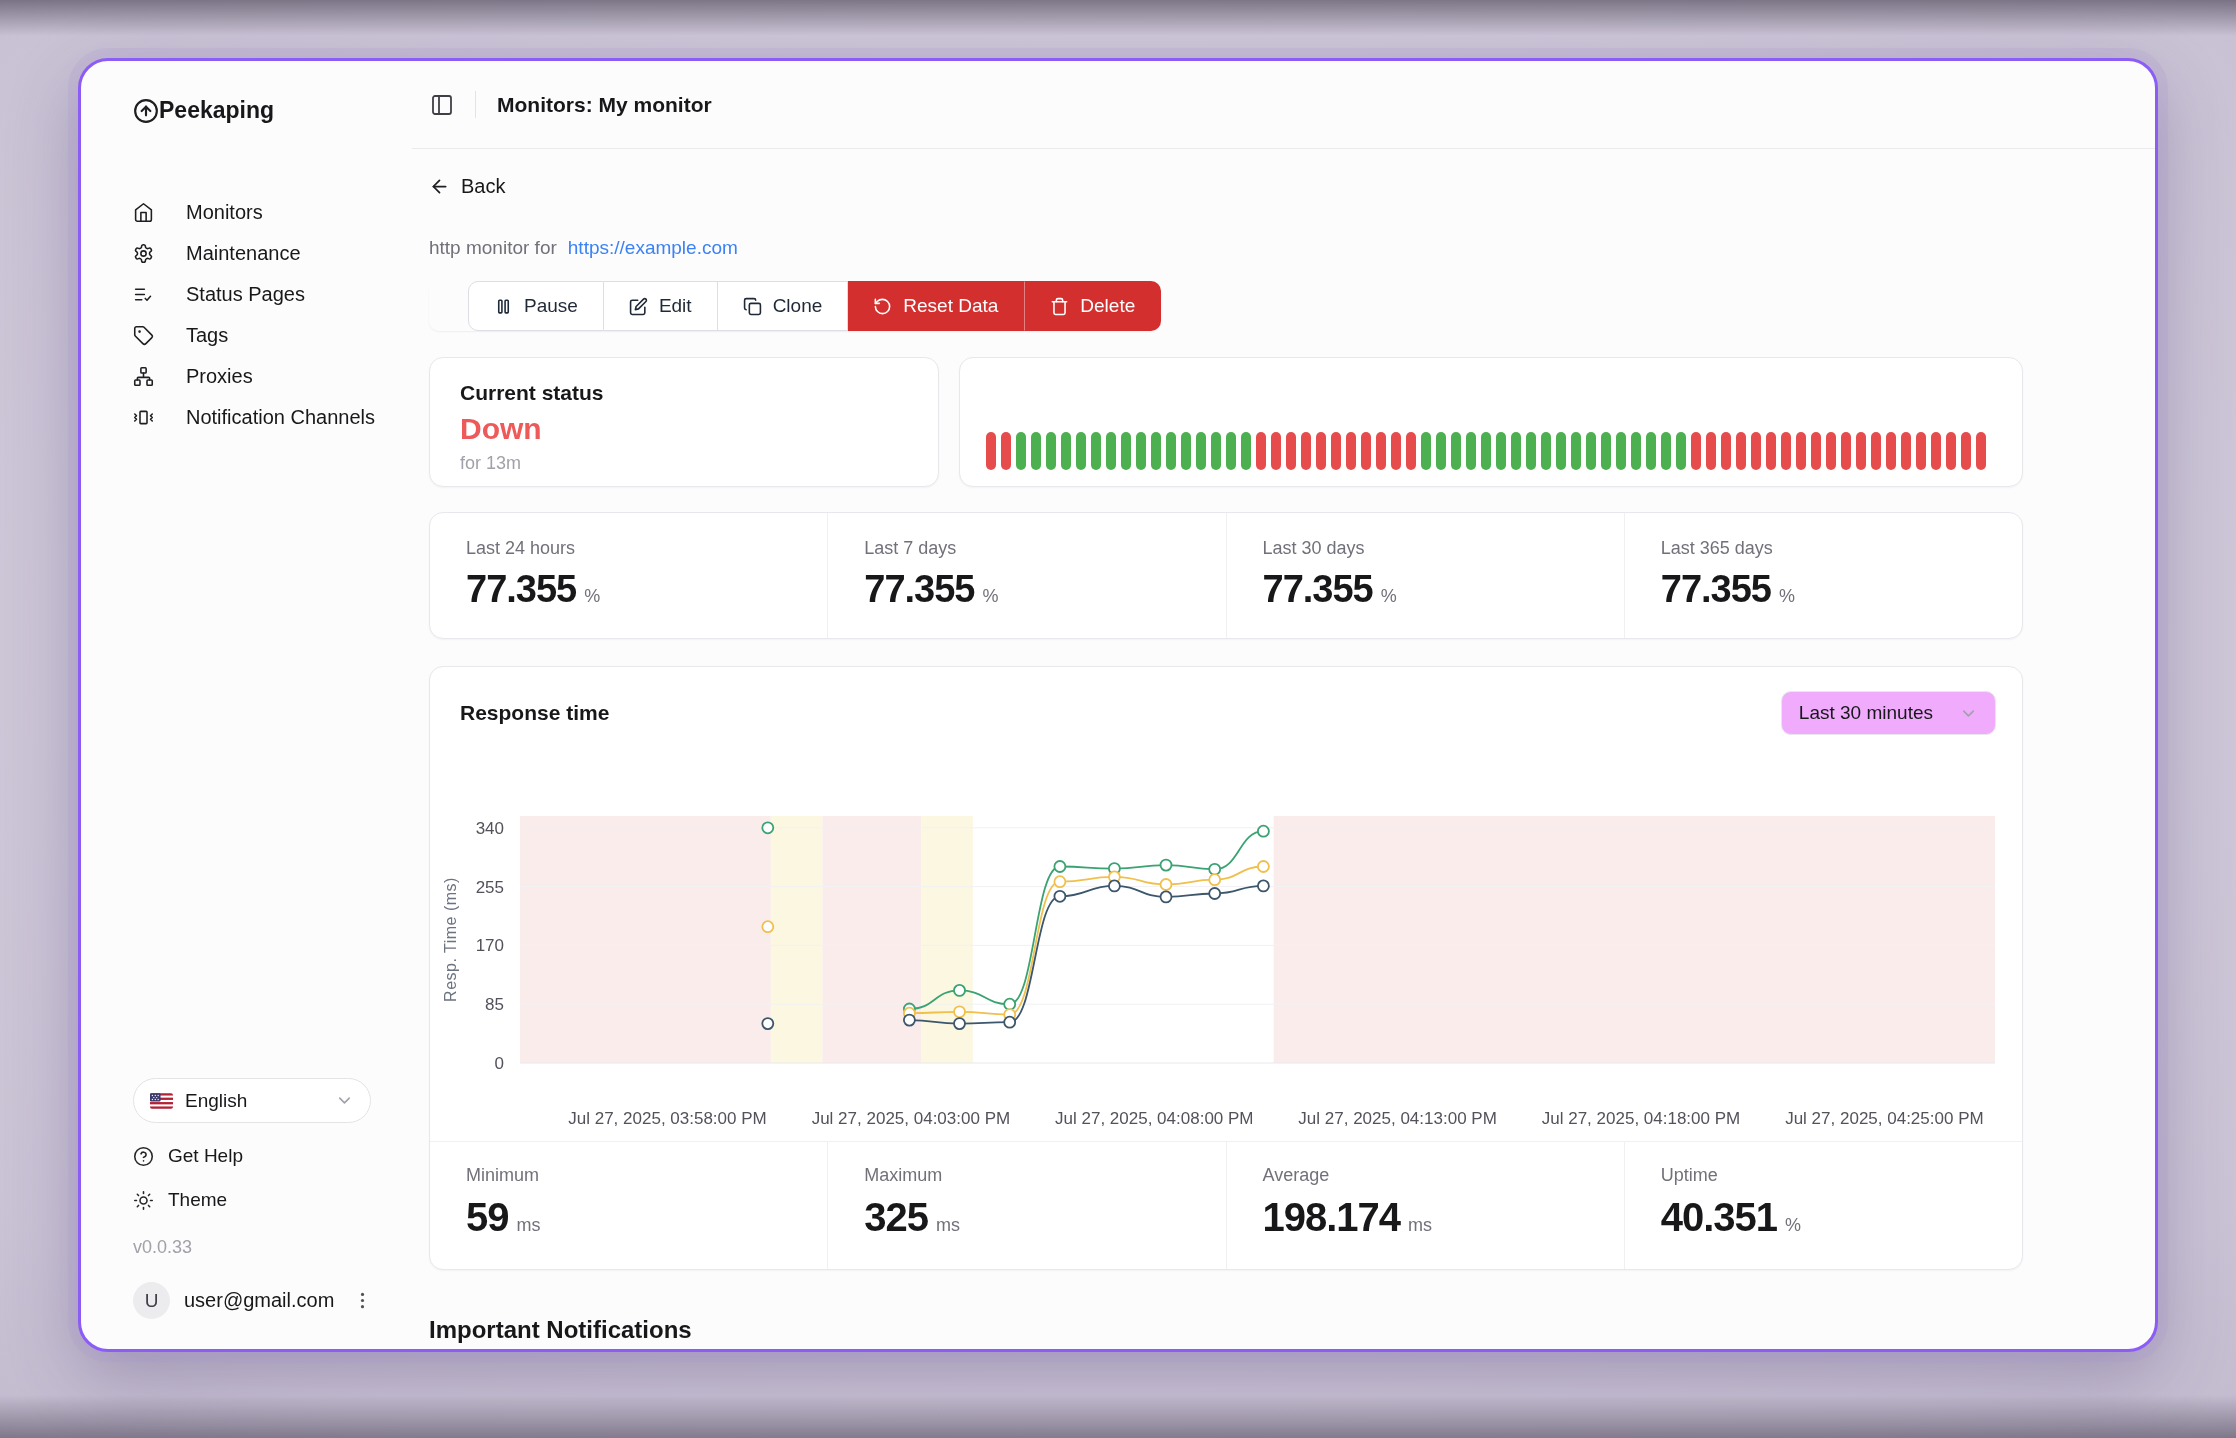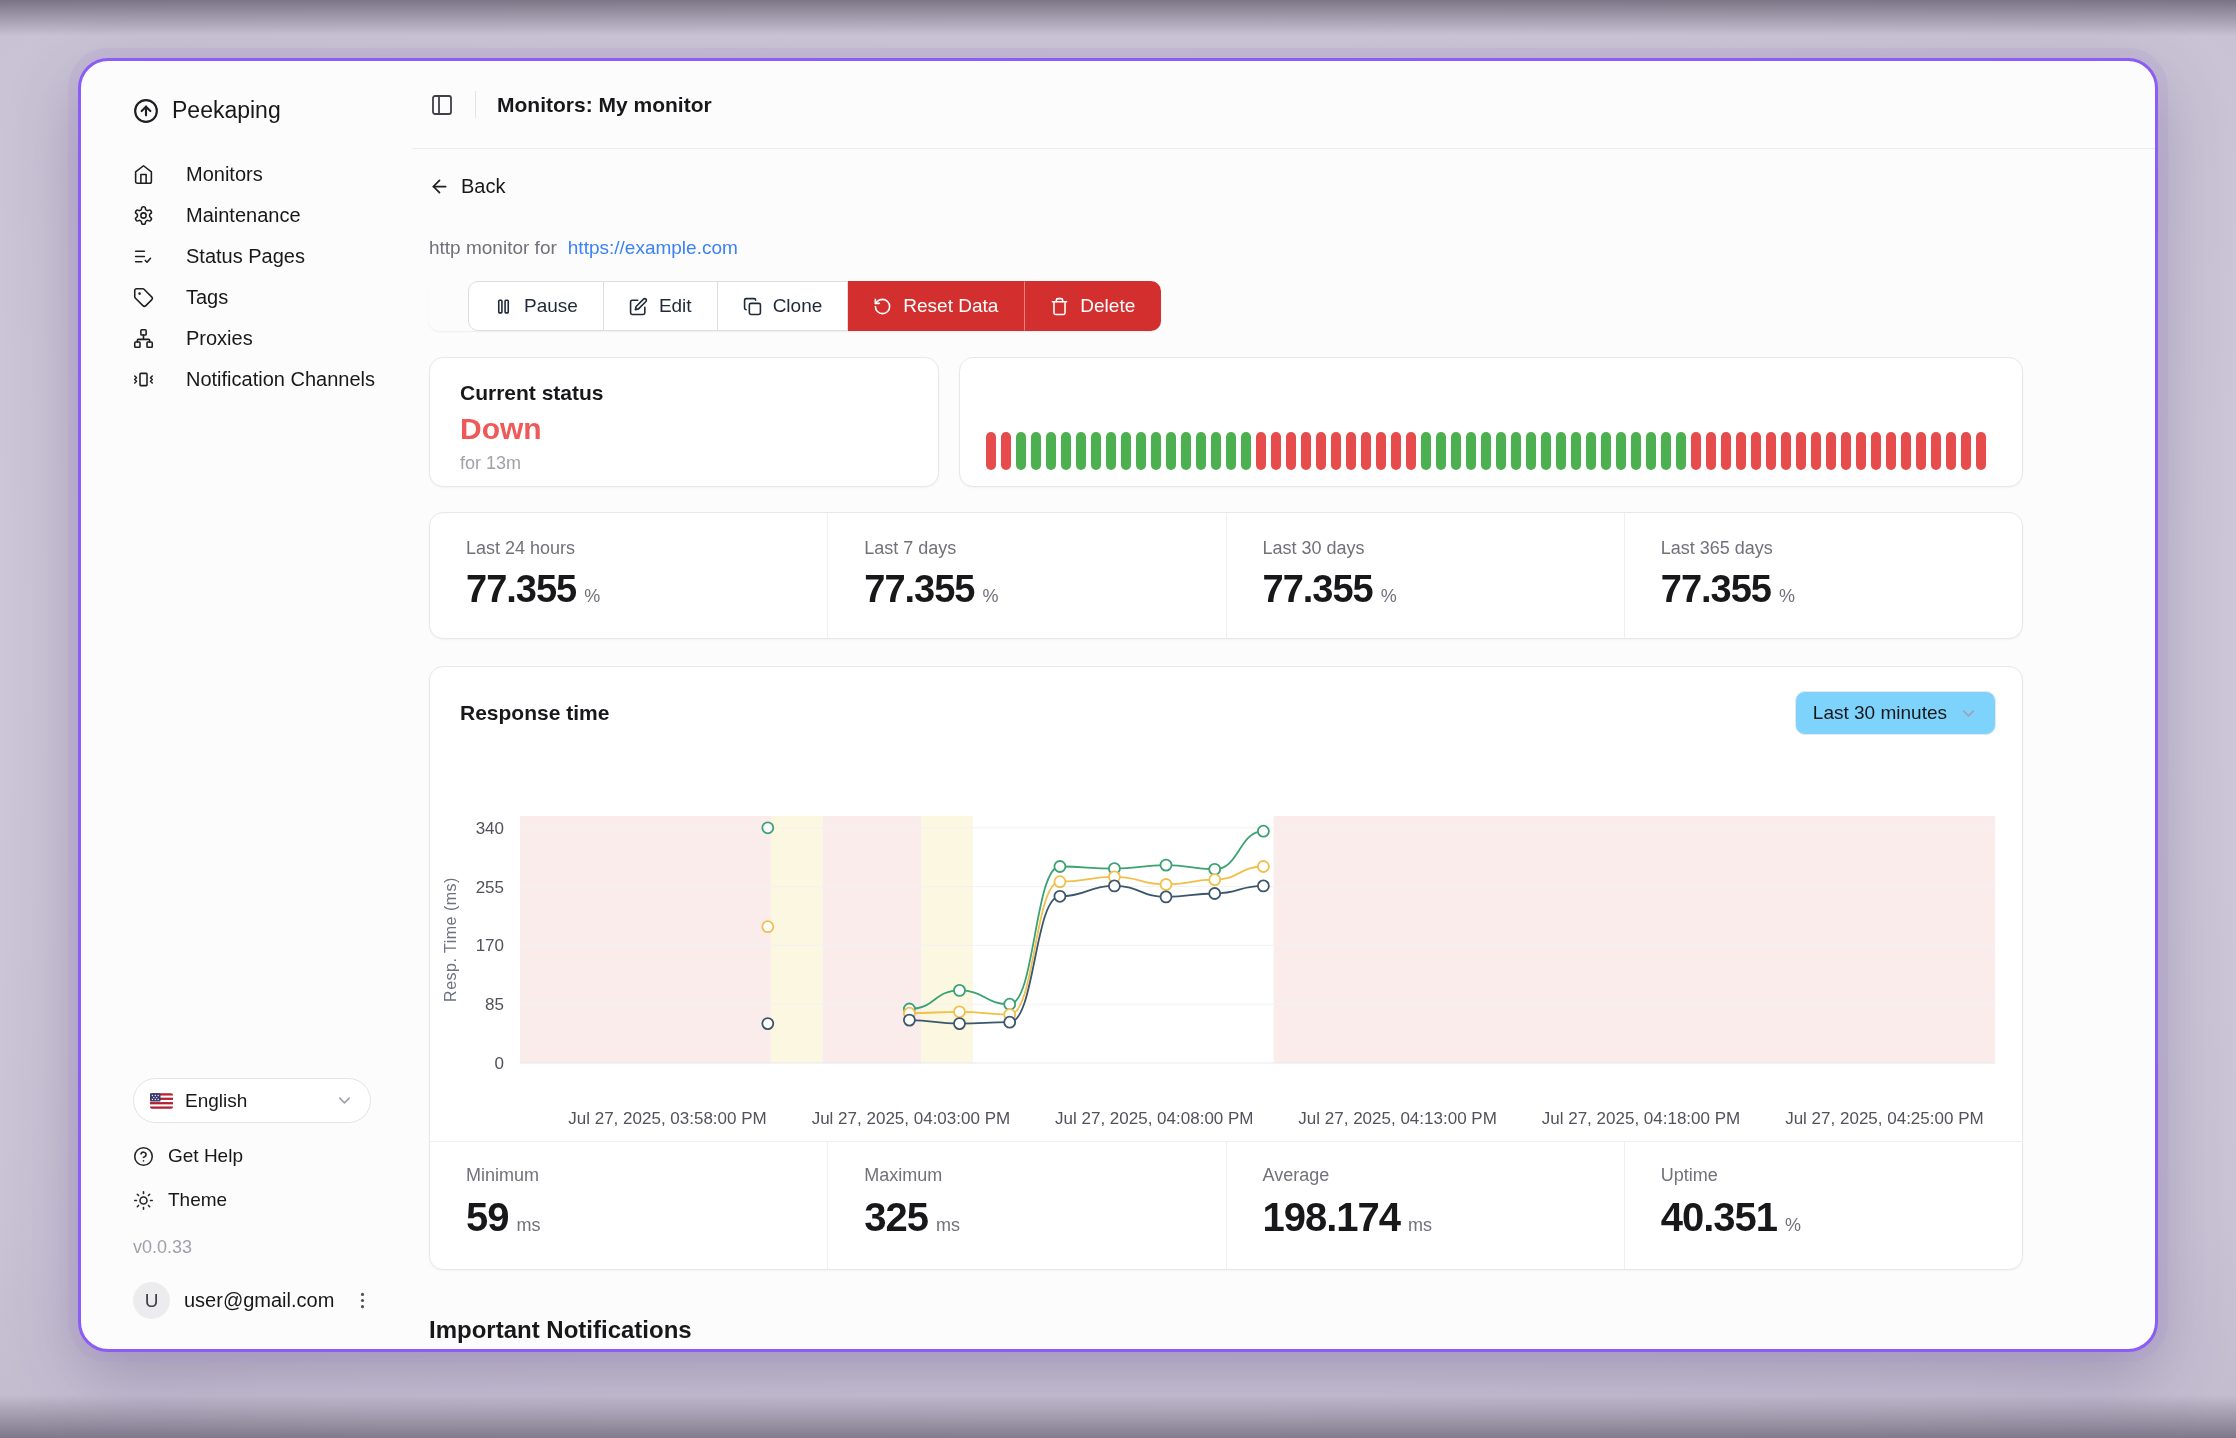--- a/index.html
+++ b/index.html
@@ -12,21 +12,21 @@
   }
   .window{
     position:absolute;left:78px;top:58px;width:2080px;height:1294px;
     background:#fcfcfc;border:3px solid #8b5cf6;border-radius:30px;
     box-shadow:0 0 0 10px rgba(170,150,210,.20), 0 24px 70px rgba(60,40,100,.30);
     display:flex;overflow:hidden;box-sizing:border-box;
   }
   
   .sidebar{width:331px;flex:0 0 331px;display:flex;flex-direction:column;
     padding:36px 28px 30px 52px;box-sizing:border-box;}
-  .logo-row{display:flex;align-items:center;gap:13px;font-size:23px;font-weight:400;margin-bottom:30px;}
+  .logo-row{display:flex;align-items:center;gap:0;font-size:23px;font-weight:700;margin-bottom:68px;}
   .nav{display:flex;flex-direction:column;}
   .nav-item{display:flex;align-items:center;gap:32px;height:41px;font-size:20px;color:#18181b;cursor:pointer;border-radius:8px;}
   .nicon{display:flex;align-items:center;color:#1f1f23;}
   .lang-pill{margin-top:auto;width:238px;height:45px;border:1px solid #e4e4e7;background:#fff;
     border-radius:23px;display:flex;align-items:center;gap:12px;padding:0 16px;box-sizing:border-box;font-size:19px;}
   .lang-chevron{margin-left:auto;color:#a1a1aa;display:flex;}
   .side-row{display:flex;align-items:center;gap:14px;font-size:19px;margin-top:22px;color:#18181b;}
   .side-row .nicon{color:#27272a;}
   .version{margin-top:26px;font-size:18px;color:#a1a1aa;}
   .user-row{margin-top:24px;display:flex;align-items:center;gap:14px;width:240px;}
@@ -65,22 +65,22 @@
   .stats-card{margin-top:25px;width:1594px;display:flex;}
   .stat-col{flex:1;padding:25px 0 27px 36px;box-sizing:border-box;}
   .stat-col + .stat-col{border-left:1px solid #eef0f2;}
   .stat-label{font-size:18px;color:#71717a;}
   .stat-value-row{margin-top:9px;display:flex;align-items:baseline;gap:8px;}
   .stat-value{font-size:38px;font-weight:700;letter-spacing:-1px;}
   .stat-unit{font-size:18px;color:#71717a;}
   .response-card{margin-top:27px;width:1594px;padding-top:24px;}
   .resp-head{display:flex;align-items:center;justify-content:space-between;padding:0 26px 0 30px;}
   .resp-title{font-size:21px;font-weight:600;}
-  .range-btn{height:44px;display:flex;align-items:center;gap:12px;padding:0 17px;border:1px solid #e7e8ec;
-    border-radius:10px;background:#7dd3fc;font-size:19px;color:#18181b;cursor:pointer;font-family:inherit;}
+  .range-btn{height:44px;display:flex;align-items:center;gap:26px;padding:0 17px;border:1px solid #e7e8ec;
+    border-radius:10px;background:#f0abfc;font-size:19px;color:#18181b;cursor:pointer;font-family:inherit;}
   .range-chevron{color:#a1a1aa;display:flex;}
   .chart-wrap{margin-top:16px;}
   .chart-wrap svg{display:block;}
   svg text.tick{font-family:"Liberation Sans","DejaVu Sans",sans-serif;font-size:17px;fill:#52525b;}
   svg text.ylab{font-size:16px;fill:#6b7280;letter-spacing:.5px;}
   .perf-row{border-top:1px solid #eef0f2;display:flex;}
   .perf-row .stat-col{padding:23px 0 29px 36px;}
   .perf-row .stat-value{font-size:40px;}
   .notif-title{margin-top:46px;font-size:24px;font-weight:600;}
 </style>

